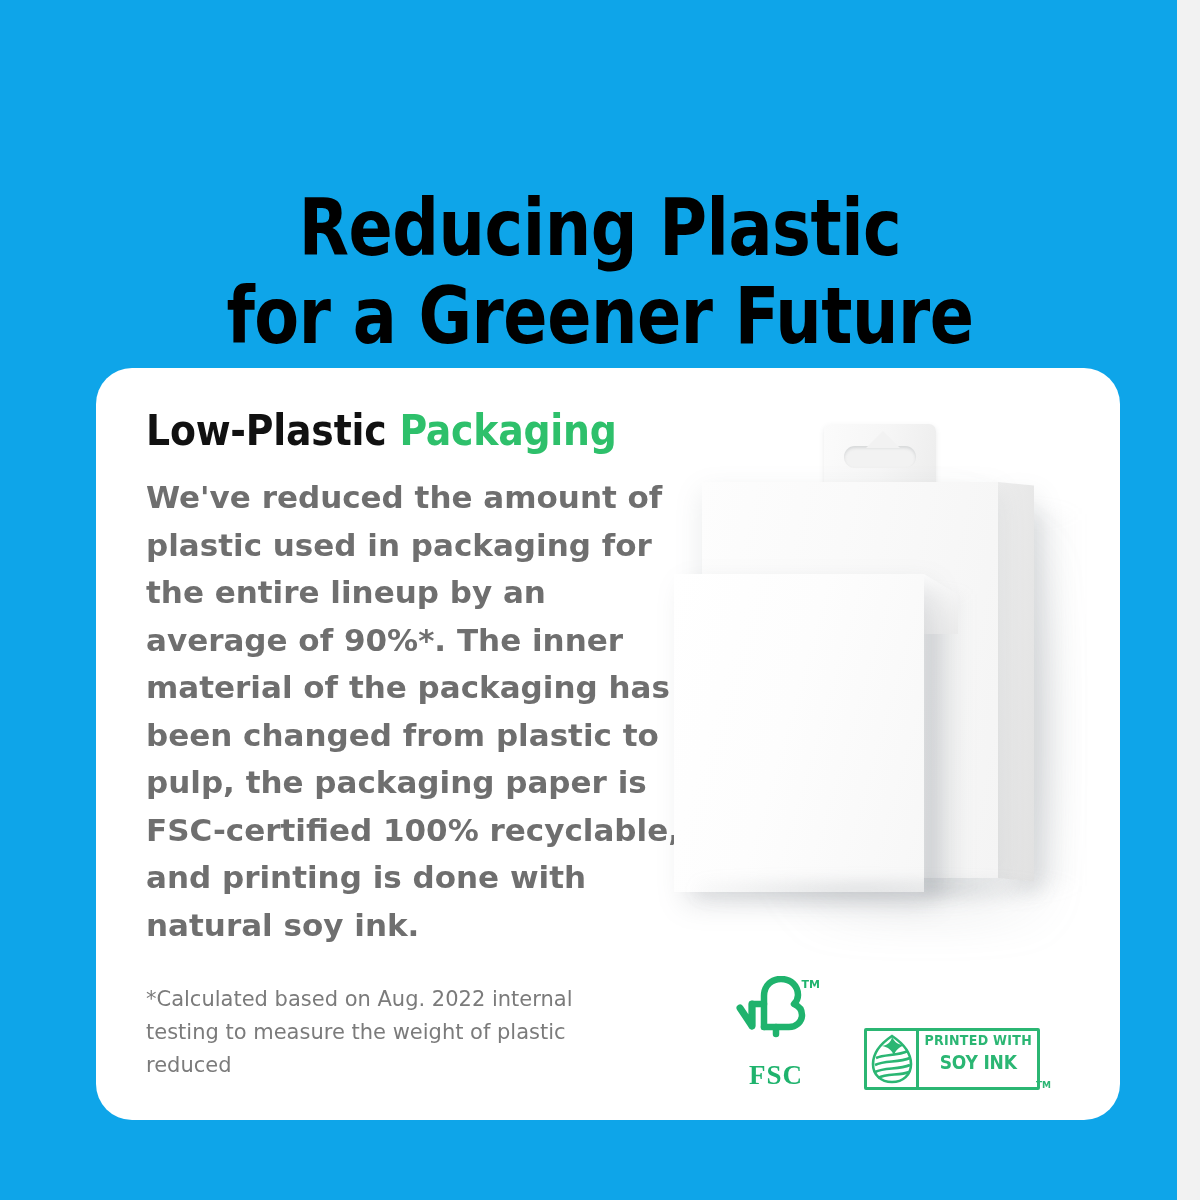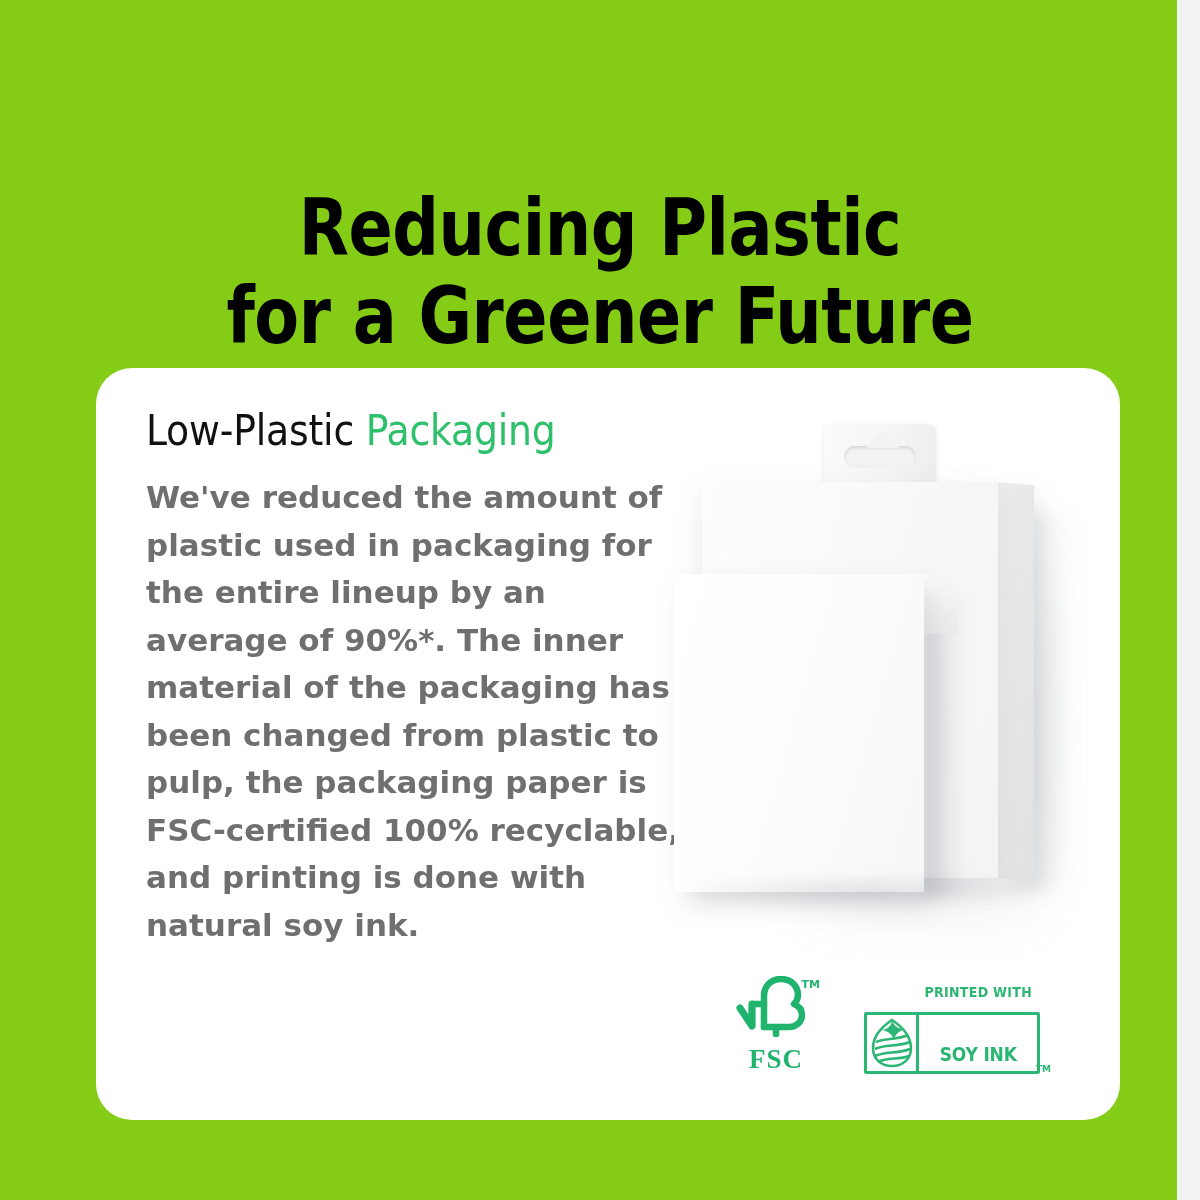--- a/index.html
+++ b/index.html
@@ -11,21 +11,21 @@
     height: 1200px;
     background: #f2f2f2;
     font-family: "DejaVu Sans", sans-serif;
     overflow: hidden;
   }
 
   .page {
     position: relative;
     width: 1177px;
     height: 1200px;
-    background: #84cc16;
+    background: #0ea5e9;
   }
 
   
   .headline {
     position: absolute;
     left: 0;
     top: 132px;
     width: 1200px;
     text-align: center;
     color: #000000;
@@ -56,21 +56,21 @@
   
   .copy {
     position: absolute;
     left: 50px;
     top: 38px;
     width: 560px;
   }
 
   .card-heading {
     font-family: "Liberation Sans Narrow", "DejaVu Sans Condensed", "Liberation Sans", sans-serif;
-    font-weight: 400;
+    font-weight: 700;
     font-size: 42px;
     line-height: 50px;
     color: #111111;
     letter-spacing: -0.2px;
     margin: 0 0 18px 0;
     white-space: nowrap;
   }
   .card-heading .accent { color: #2ec06b; }
 
   .body-copy {
@@ -230,21 +230,21 @@
   }
 
   .fsc-logo {
     position: relative;
     width: 92px;
     text-align: center;
   }
   .fsc-mark { display: block; }
   .fsc-word {
     display: block;
-    margin-top: 2px;
+    margin-top: 18px;
     font-family: "Liberation Serif", "DejaVu Serif", serif;
     font-weight: 700;
     font-size: 27px;
     letter-spacing: 1px;
     color: #1fb36d;
     line-height: 30px;
   }
 
   .soy-logo {
     position: relative;
@@ -261,24 +261,23 @@
     width: 56px;
     display: flex;
     align-items: center;
     justify-content: center;
     border-right: 3px solid #2bb673;
   }
   .soy-text {
     flex: 1;
     display: flex;
     flex-direction: column;
-    justify-content: flex-end;
+    justify-content: flex-start;
     align-items: center;
     padding: 2px 5px 3px 5px;
-    gap: 40px;
   }
   .soy-top {
     font-family: "Liberation Sans Narrow", "DejaVu Sans Condensed", "Liberation Sans", sans-serif;
     font-weight: 700;
     font-size: 14px;
     line-height: 15px;
     letter-spacing: 0.3px;
     color: #2bb673;
     white-space: nowrap;
   }
@@ -323,20 +322,21 @@
   <div class="card">
 
     <div class="copy">
 
       <div class="card-heading">
         <span>Low-Plastic </span><span class="accent">Packaging</span>
       </div>
 
       <p class="body-copy">We've reduced the amount of plastic used in packaging for the entire lineup by an average of 90%*. The inner material of the packaging has been changed from plastic to pulp, the packaging paper is FSC-certified 100% recyclable, and printing is done with natural soy ink.</p>
 
+      <p class="footnote">*Calculated based on Aug. 2022 internal testing to measure the weight of plastic reduced</p>
 
     </div>
 
     <div class="pack-stage">
       <div class="pack-ambient"></div>
 
       <div class="hang-tab">
         <div class="hang-hole"></div>
         <div class="hang-hole-peak"></div>
       </div>

